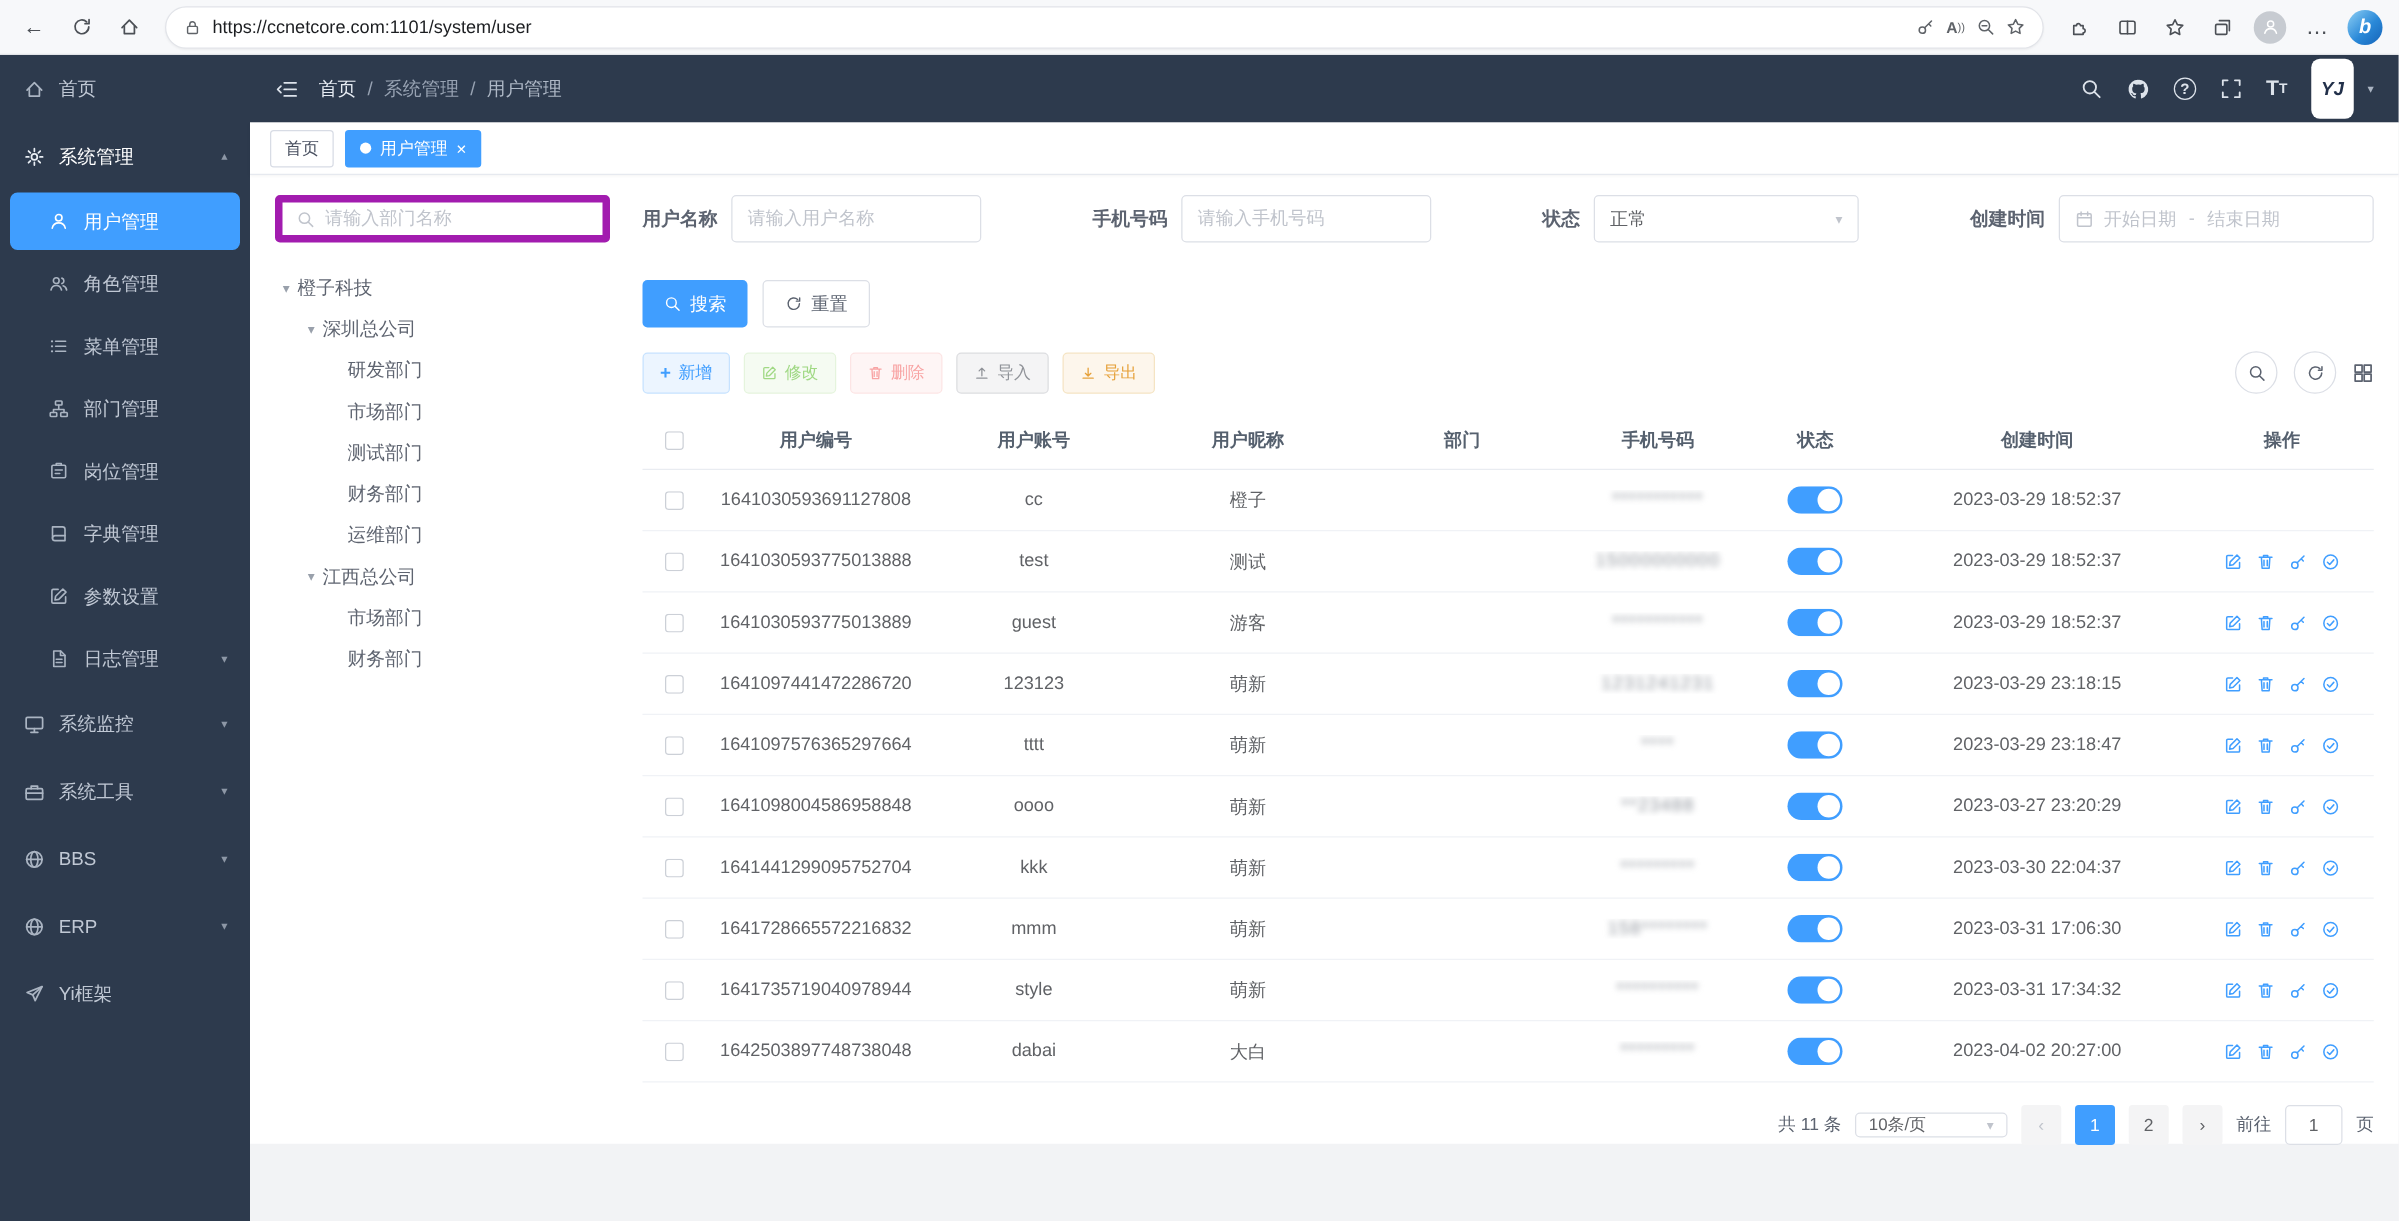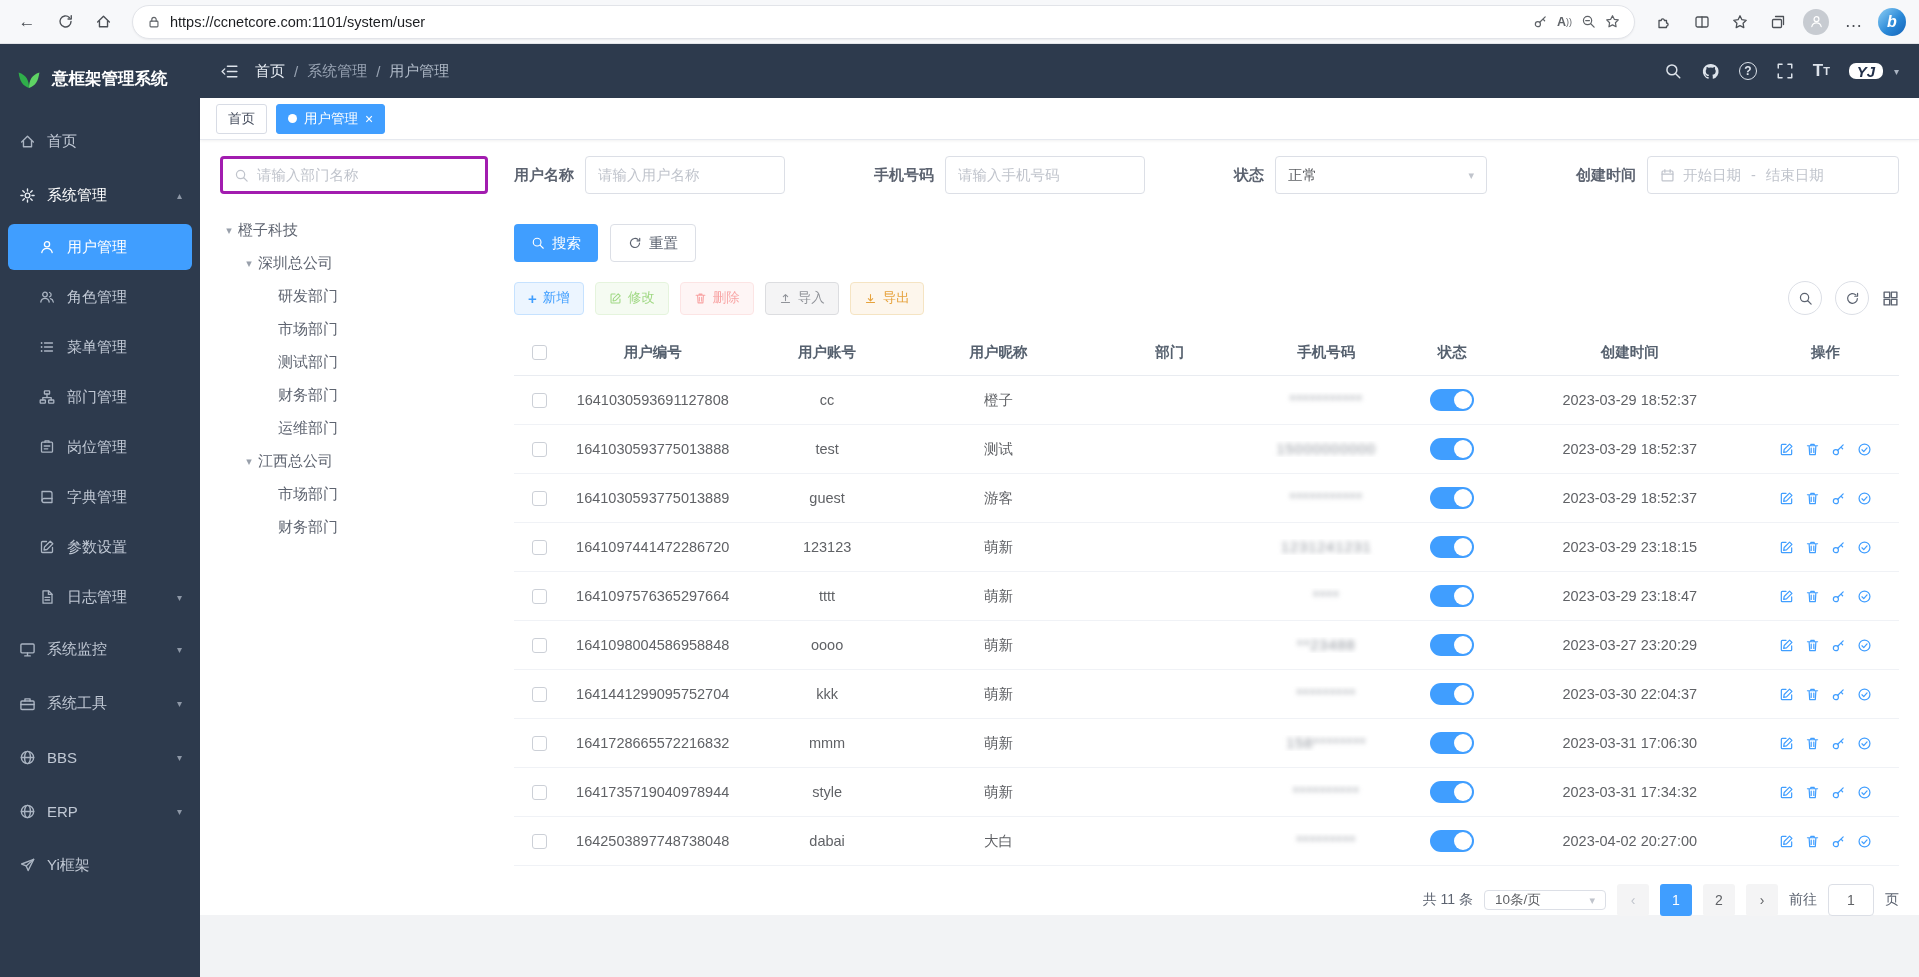--- a/index.html
+++ b/index.html
@@ -45,38 +45,38 @@
   .hamburger { color:#dde3eb; display:flex; }
   .breadcrumb { display:flex; align-items:center; gap:9px; font-size:15px; }
   .bc-item { color:#e7ecf3; }
   .bc-item.mid, .bc-sep { color:#98a3b3; }
   .bc-item.current { color:#aeb8c6; }
   .topbar-right { margin-left:auto; display:flex; align-items:center; gap:19px; color:#dde3eb; }
   .tb-icon { display:flex; align-items:center; }
   .q-circle { width:18px; height:18px; border:1.5px solid currentColor; border-radius:50%; font-size:12px; font-weight:bold; display:flex; align-items:center; justify-content:center; }
   .fontsize { font-weight:bold; font-size:17px; }
   .fontsize small { font-size:11px; }
-  .avatar { width:34px; height:16px; background:#fff; border-radius:7px; display:flex; align-items:center; justify-content:center; color:#22304a; font-size:15px; font-weight:bold; font-style:italic; }
+  .avatar { width:34px; height:48px; background:#fff; border-radius:7px; display:flex; align-items:center; justify-content:center; color:#22304a; font-size:15px; font-weight:bold; font-style:italic; }
   .ava-caret { font-size:10px; color:#aab4c2; margin-left:-8px; }
 
   
   .tagbar { height:42px; background:#fff; border-bottom:1px solid #e6e9ef; box-shadow:0 1px 3px rgba(0,0,0,.06); display:flex; align-items:center; gap:9px; padding:0 16px; flex-shrink:0; position:relative; z-index:2; }
   .tag { height:30px; display:inline-flex; align-items:center; gap:7px; padding:0 11px; border:1px solid #d8dce5; border-radius:3px; background:#fff; color:#495060; font-size:13.5px; }
   .tag.active { background:#409eff; border-color:#409eff; color:#fff; }
   .tag .dot { width:9px; height:9px; border-radius:50%; background:#fff; }
   .tag .close { font-size:14px; }
 
   
   .main-body { flex:1; background:#f2f3f5; min-height:0; }
   .page { background:#fff; height:775px; padding:16px 20px; display:flex; gap:26px; }
   .left-col { width:268px; flex-shrink:0; }
   .right-col { flex:1; min-width:0; display:flex; flex-direction:column; }
 
   
-  .dept-search { height:38px; border:3px solid #a21caf; border-radius:4px; display:flex; align-items:center; gap:8px; padding:0 11px; color:#c0c4cc; }
+  .dept-search { height:38px; border:6px solid #a21caf; border-radius:4px; display:flex; align-items:center; gap:8px; padding:0 11px; color:#c0c4cc; }
   .dept-search input { border:none; outline:none; flex:1; min-width:0; font-size:14.5px; color:#606266; background:transparent; }
   .dept-search input::placeholder { color:#c0c4cc; }
   .tree { margin-top:20px; }
   .tree-node { height:33px; display:flex; align-items:center; font-size:15px; color:#5e6470; }
   .tree-caret { width:18px; color:#99a0ab; font-size:11px; text-align:center; flex-shrink:0; }
 
   
   .filter-row { display:flex; align-items:center; justify-content:space-between; }
   .f-group { display:flex; align-items:center; gap:11px; }
   .f-label { font-weight:bold; color:#5c6370; font-size:15px; white-space:nowrap; }
@@ -217,27 +217,20 @@
       <span class="more-dots">…</span>
     </button>
   <button class="cbtn">
       <span class="bing-b">b</span>
     </button>
 </div>
 
 <div class="app">
 
   <aside class="sidebar">
-    <div class="logo">
-      <svg width="26" height="26" viewBox="0 0 20 20">
-          <path d="M10 17c0-6 2-10 8-12-1 7-3 10-8 12z" fill="#5fd364"></path>
-          <path d="M10 17C10 11 8 7 2 5c1 7 3 10 8 12z" fill="#2fae4a"></path>
-        </svg>
-      <span>意框架管理系统</span>
-    </div>
     <nav class="menu">
       <div class="menu-item">
         <span class="mi-icon icn">
             <svg width="17" height="17" viewBox="0 0 16 16">
               <path d="M2.5 8.5 8 3l5.5 5.5"></path>
               <path d="M4.2 7.5V13h7.6V7.5"></path>
             </svg>
           </span>
         <span class="mi-label">首页</span>
       </div>

